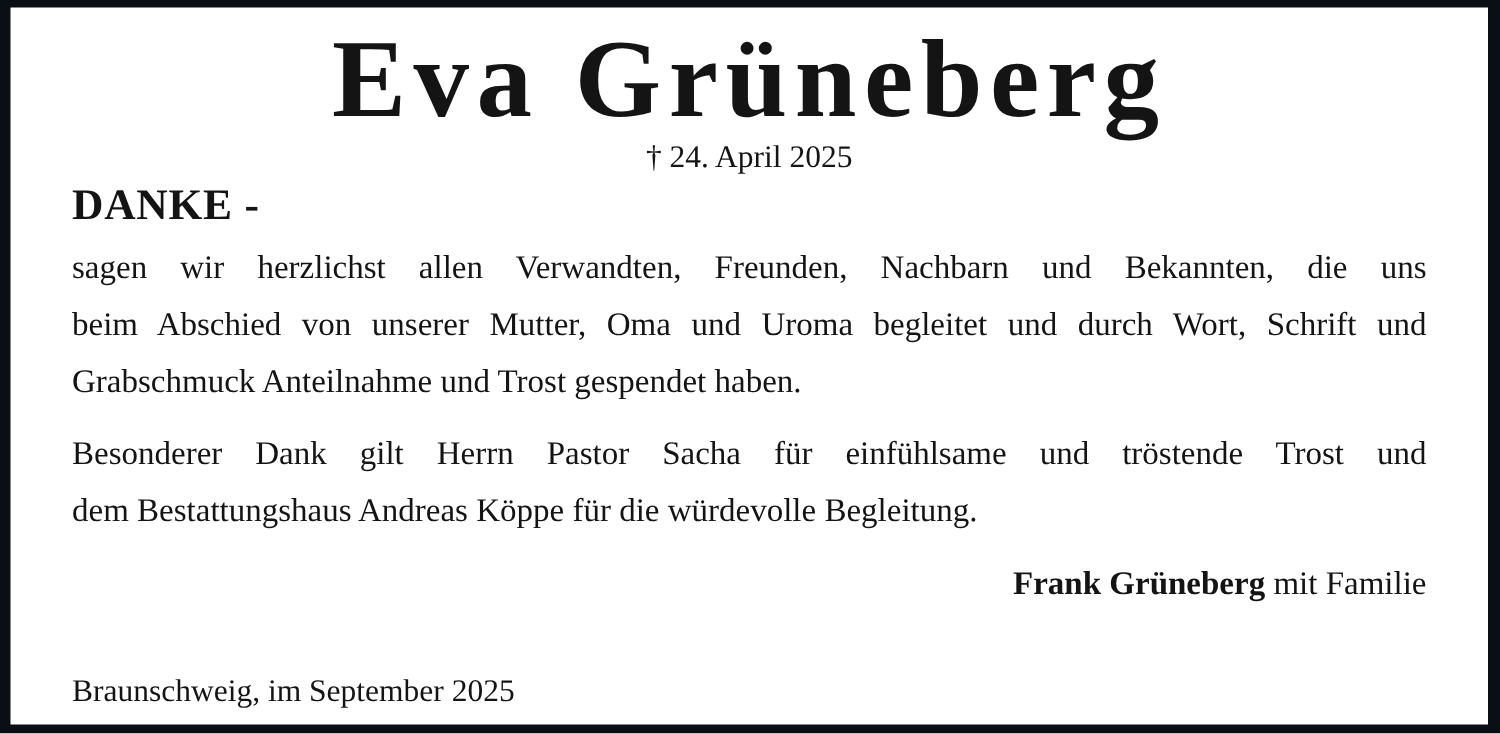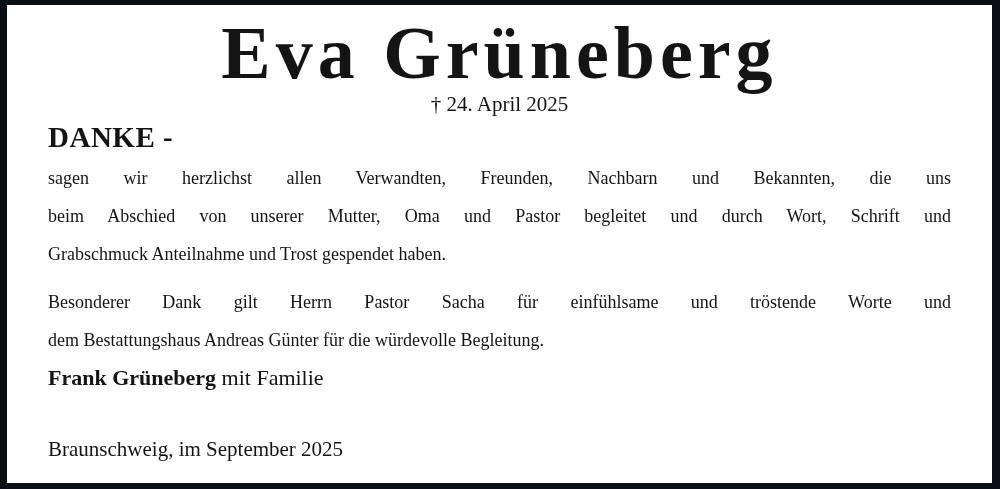--- a/index.html
+++ b/index.html
@@ -40,38 +40,38 @@
   }
   .salutation {
     font-size: 29px;
     font-weight: 700;
     line-height: 32px;
     margin-top: 4px;
     letter-spacing: 0.5px;
     font-family: Liberation Serif, serif;
   }
   .para {
-    font-size: 18px;
+    font-size: 22px;
   }
   .para .line {
     line-height: 38px;
     text-align: justify;
     text-align-last: justify;
   }
   .para .line.last {
     text-align: right;
     text-align-last: left;
   }
   .para1 { margin-top: 6px; }
   .para2 { margin-top: 10px; }
   .signatures {
     display: flex;
-    justify-content: space-between;
+    justify-content: flex-end;
     align-items: baseline;
-    margin-top: 4px;
+    margin-top: 15px;
     font-size: 22px;
     line-height: 30px;
   }
   .sig-name { font-weight: 700; }
   .place-date {
     margin-top: 43px;
     font-size: 21px;
     line-height: 26px;
   }
 </style>
@@ -81,27 +81,27 @@
 <div class="sheet">
 
   <div class="title">Eva Grüneberg</div>
 
   <div class="death-date">† 24. April 2025</div>
 
   <div class="salutation">DANKE -</div>
 
   <div class="para para1">
     <div class="line">sagen wir herzlichst allen Verwandten, Freunden, Nachbarn und Bekannten, die uns</div>
-    <div class="line">beim Abschied von unserer Mutter, Oma und Pastor begleitet und durch Wort, Schrift und</div>
+    <div class="line">beim Abschied von unserer Mutter, Oma und Uroma begleitet und durch Wort, Schrift und</div>
     <div class="line last">Grabschmuck Anteilnahme und Trost gespendet haben.</div>
   </div>
 
   <div class="para para2">
-    <div class="line">Besonderer Dank gilt Herrn Pastor Sacha für einfühlsame und tröstende Worte und</div>
-    <div class="line last">dem Bestattungshaus Andreas Günter für die würdevolle Begleitung.</div>
+    <div class="line">Besonderer Dank gilt Herrn Pastor Sacha für einfühlsame und tröstende Trost und</div>
+    <div class="line last">dem Bestattungshaus Andreas Köppe für die würdevolle Begleitung.</div>
   </div>
 
   <div class="signatures">
     <div>
       <span class="sig-name">Frank Grüneberg</span><span> mit Familie</span>
     </div>
   </div>
 
   <div class="place-date">Braunschweig, im September 2025</div>
 

